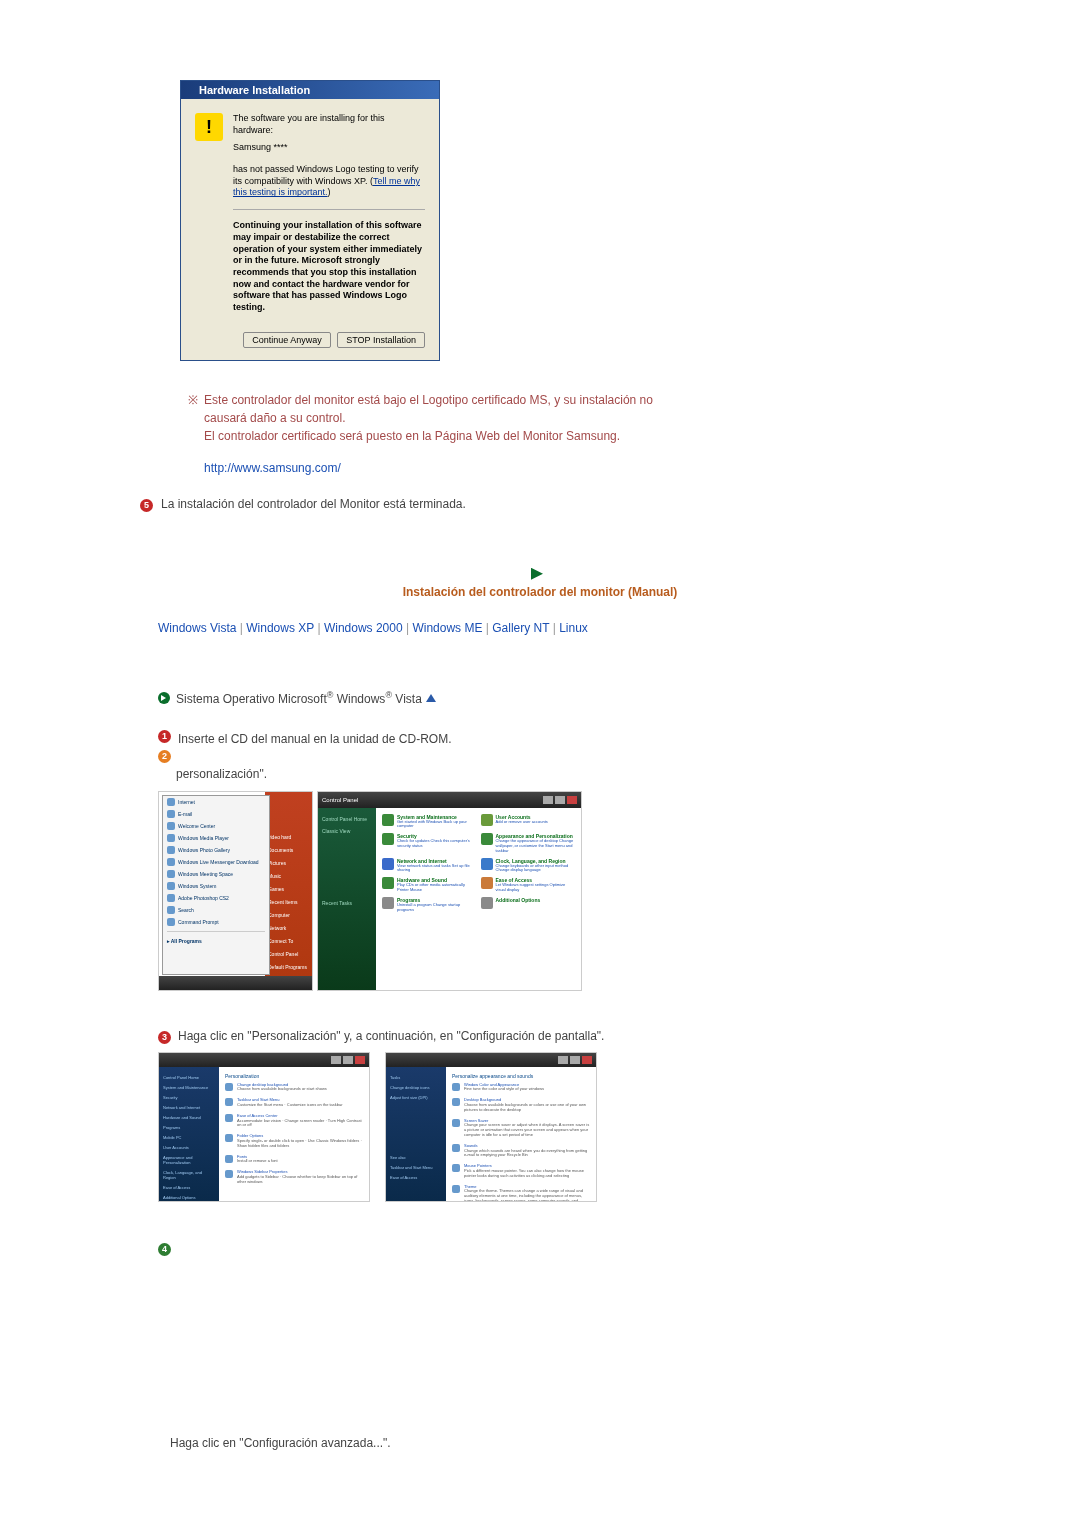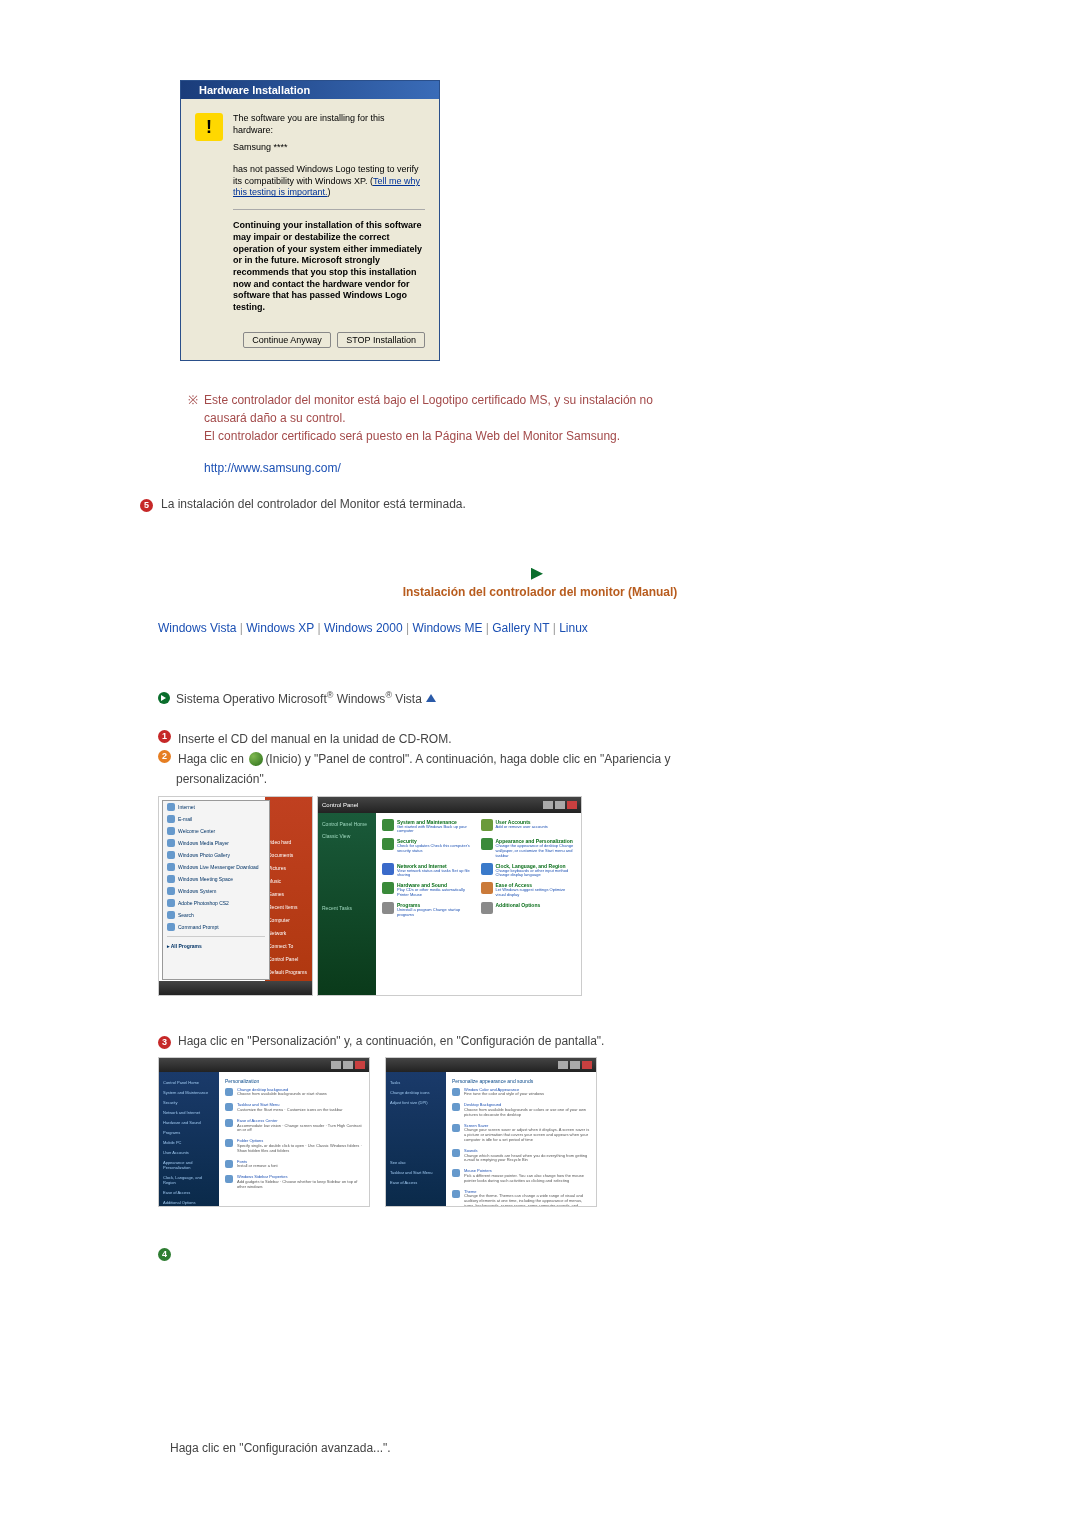--- a/index.html
+++ b/index.html
@@ -504,23 +504,20 @@
   <span class="up-triangle"></span>
 </div>
 
 <div class="step-list">
   <div class="step-item">
     <span class="num-circle num-red">1</span>
     <span>Inserte el CD del manual en la unidad de CD-ROM.</span>
   </div>
   <div class="step-item">
     <span class="num-circle num-orange">2</span>
-    <span>
-      <span>Haga clic en </span><span class="start-icon"></span><span>(Inicio) y "Panel de control". A continuación, haga doble clic en "Apariencia y</span>
-    </span>
   </div>
   <div class="step-indent">personalización".</div>
 </div>
 
 <div class="screenshot-area">
   <div class="ss-mock ss-left">
     <div class="ss-start-sidebar">
         <div class="ss-sb-item">video hard</div>
         <div class="ss-sb-item">Documents</div>
         <div class="ss-sb-item">Pictures</div>

